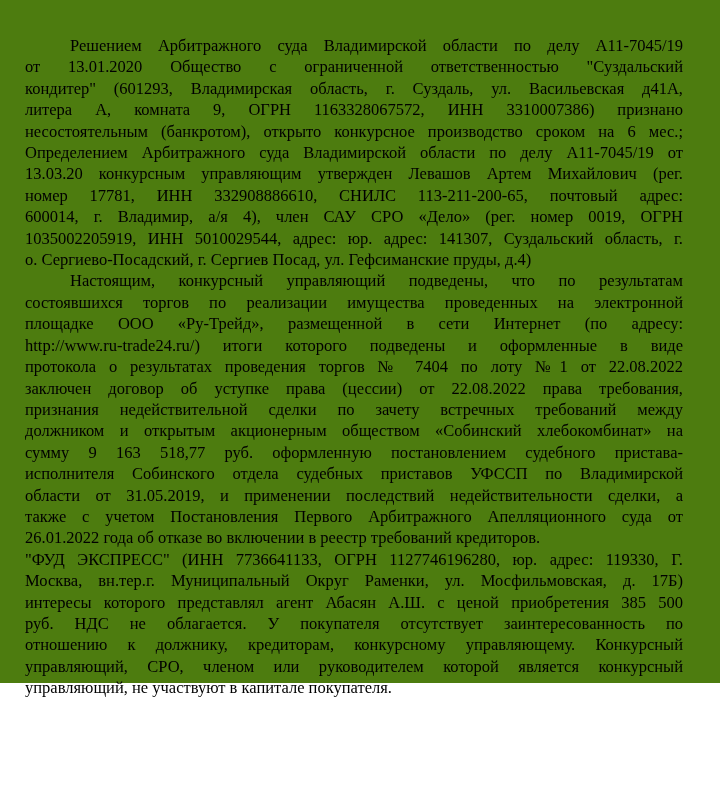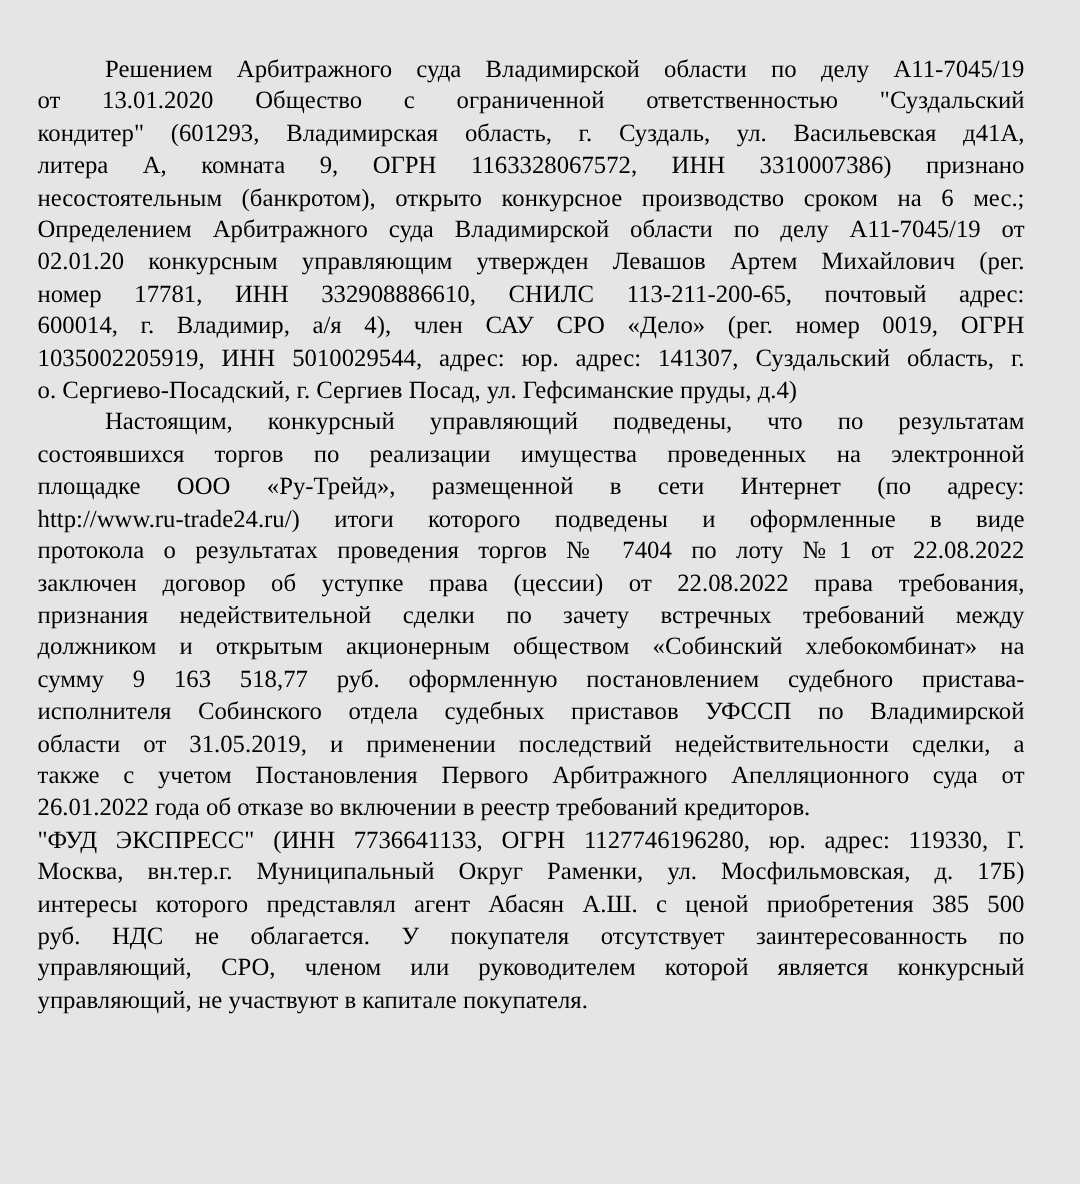--- a/index.html
+++ b/index.html
@@ -8,23 +8,23 @@
     background: #ffffff;
   }
   body {
     width: 720px;
     height: 789px;
     overflow: hidden;
   }
   .page {
     box-sizing: border-box;
     width: 720px;
-    height: 789px;
+    height: 683px;
     padding: 35px 37px 0 25px;
-    background: #e5e5e5;
+    background: #4d7c0f;
     font-family: "Liberation Serif", "DejaVu Serif", serif;
     font-size: 16.5px;
     line-height: 21.4px;
     color: #000000;
     -webkit-font-smoothing: antialiased;
   }
   .paragraph {
     margin: 0;
     padding: 0;
   }
@@ -47,21 +47,21 @@
 
 <div class="page">
   <div id="document-body">
       <div class="paragraph">
         <div class="line first">Решением Арбитражного суда Владимирской области по делу А11-7045/19</div>
         <div class="line">от 13.01.2020 Общество с ограниченной ответственностью "Суздальский</div>
         <div class="line">кондитер" (601293, Владимирская область, г. Суздаль, ул. Васильевская д41А,</div>
         <div class="line">литера А, комната 9, ОГРН 1163328067572, ИНН 3310007386) признано</div>
         <div class="line">несостоятельным (банкротом), открыто конкурсное производство сроком на 6 мес.;</div>
         <div class="line">Определением Арбитражного суда Владимирской области по делу А11-7045/19 от</div>
-        <div class="line">02.01.20 конкурсным управляющим утвержден Левашов Артем Михайлович (рег.</div>
+        <div class="line">13.03.20 конкурсным управляющим утвержден Левашов Артем Михайлович (рег.</div>
         <div class="line">номер 17781, ИНН 332908886610, СНИЛС 113-211-200-65, почтовый адрес:</div>
         <div class="line">600014, г. Владимир, а/я 4), член САУ СРО «Дело» (рег. номер 0019, ОГРН</div>
         <div class="line">1035002205919, ИНН 5010029544, адрес: юр. адрес: 141307, Суздальский область, г.</div>
         <div class="line last">о. Сергиево-Посадский, г. Сергиев Посад, ул. Гефсиманские пруды, д.4)</div>
       </div>
       <div class="paragraph">
         <div class="line first">Настоящим, конкурсный управляющий подведены, что по результатам</div>
         <div class="line">состоявшихся торгов по реализации имущества проведенных на электронной</div>
         <div class="line">площадке ООО «Ру-Трейд», размещенной в сети Интернет (по адресу:</div>
         <div class="line">http://www.ru-trade24.ru/) итоги которого подведены и оформленные в виде</div>
@@ -73,17 +73,18 @@
         <div class="line">исполнителя Собинского отдела судебных приставов УФССП по Владимирской</div>
         <div class="line">области от 31.05.2019, и применении последствий недействительности сделки, а</div>
         <div class="line">также с учетом Постановления Первого Арбитражного Апелляционного суда от</div>
         <div class="line last">26.01.2022 года об отказе во включении в реестр требований кредиторов.</div>
       </div>
       <div class="paragraph">
         <div class="line">"ФУД ЭКСПРЕСС" (ИНН 7736641133, ОГРН 1127746196280, юр. адрес: 119330, Г.</div>
         <div class="line">Москва, вн.тер.г. Муниципальный Округ Раменки, ул. Мосфильмовская, д. 17Б)</div>
         <div class="line">интересы которого представлял агент Абасян А.Ш. с ценой приобретения 385 500</div>
         <div class="line">руб. НДС не облагается. У покупателя отсутствует заинтересованность по</div>
+        <div class="line">отношению к должнику, кредиторам, конкурсному управляющему. Конкурсный</div>
         <div class="line">управляющий, СРО, членом или руководителем которой является конкурсный</div>
         <div class="line last">управляющий, не участвуют в капитале покупателя.</div>
       </div>
     </div>
 </div>
 
 </body></html>

